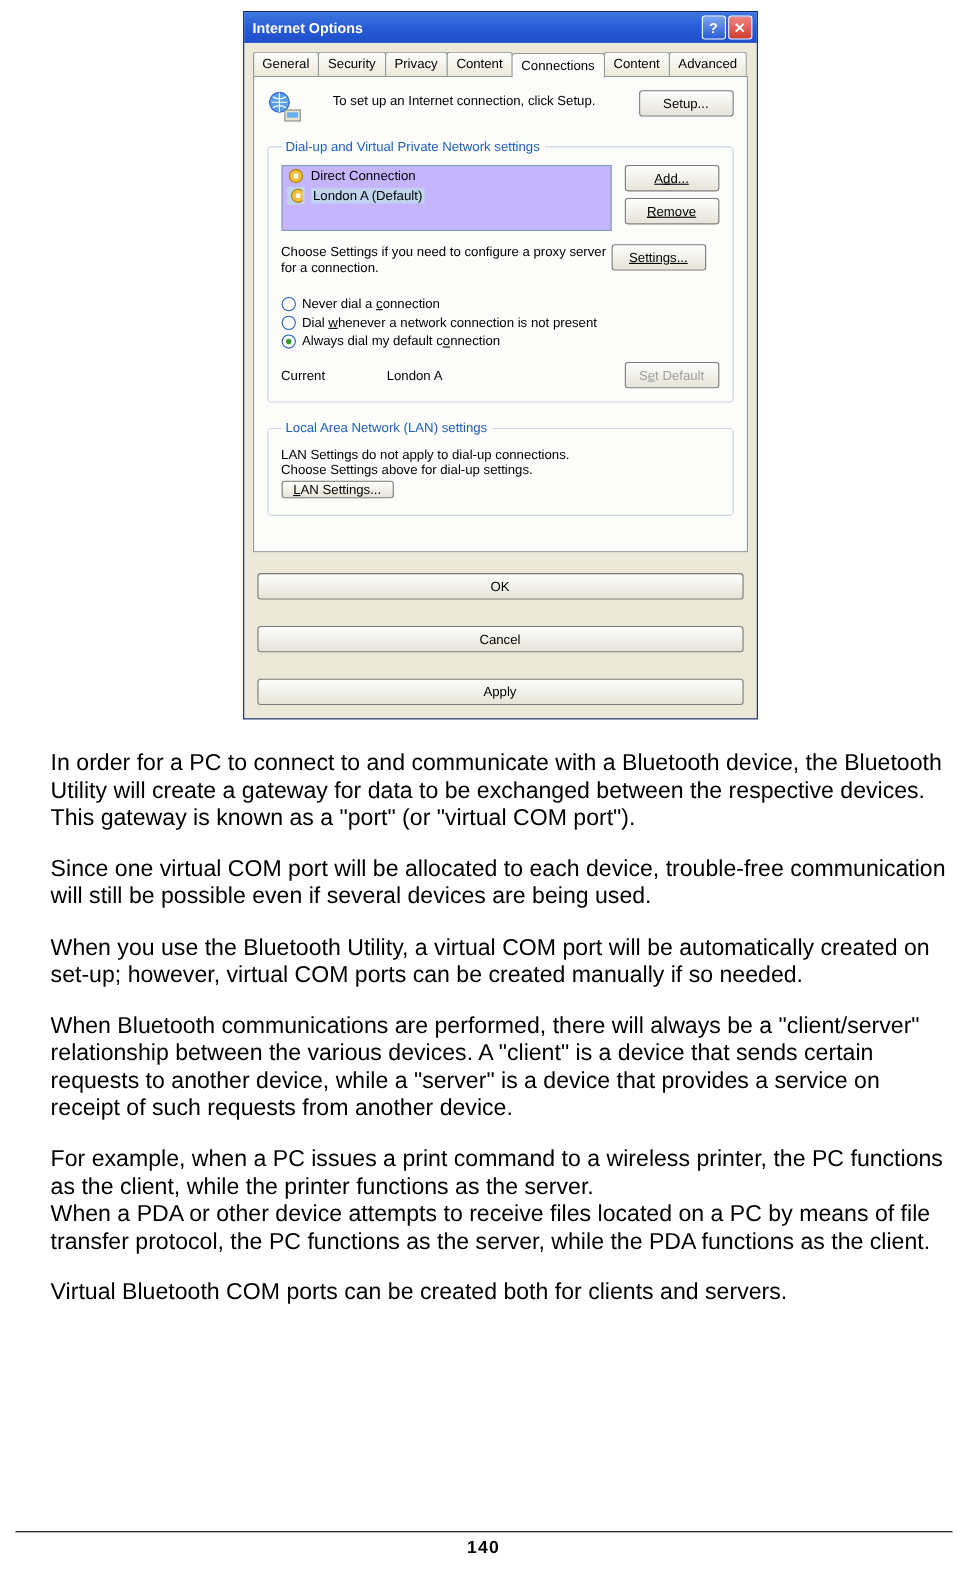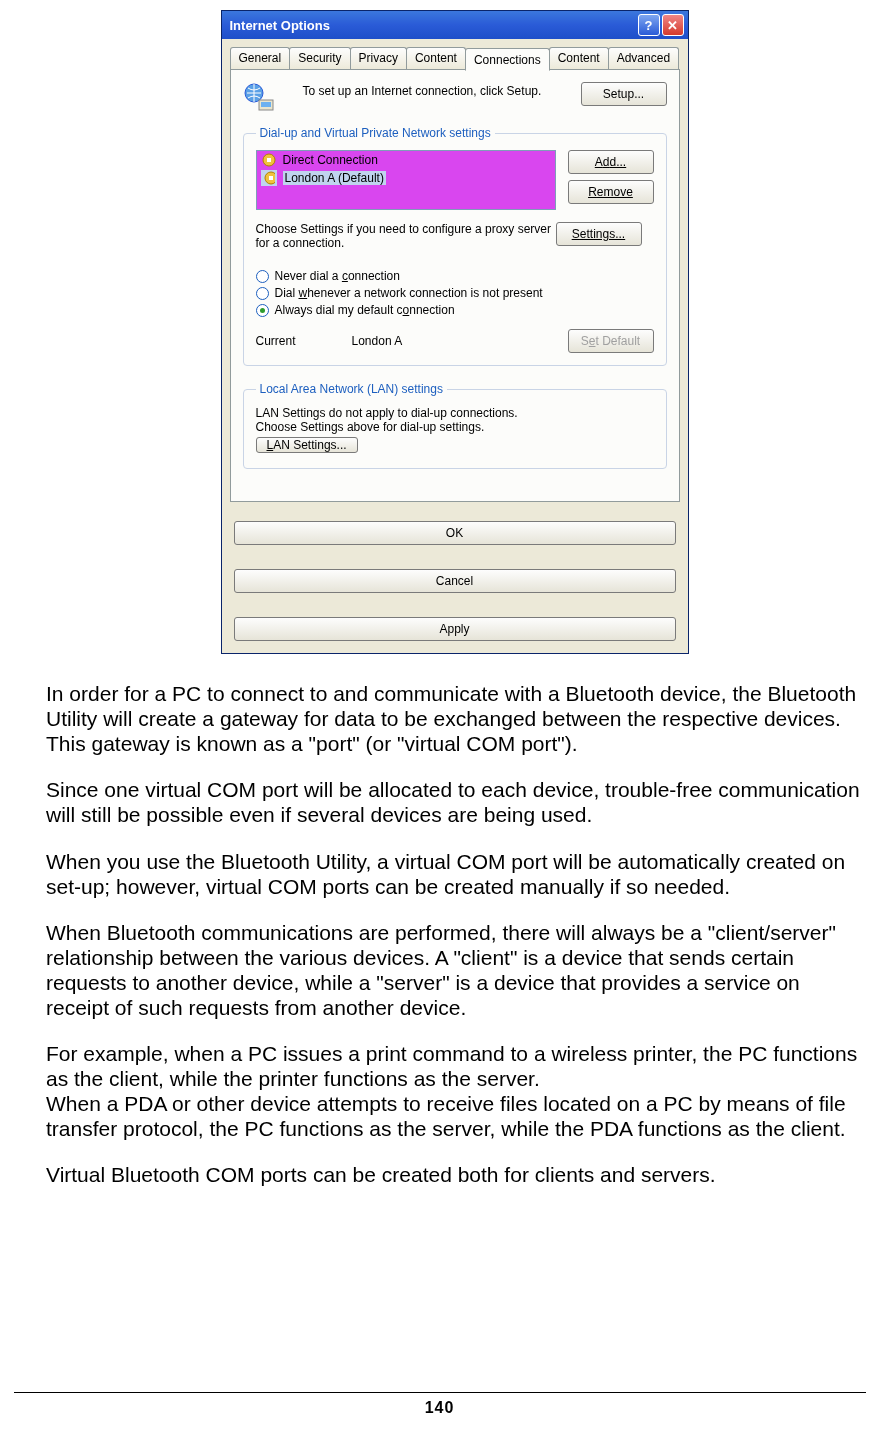--- a/index.html
+++ b/index.html
@@ -105,21 +105,21 @@
     padding: 10px 12px 12px 12px;
     margin-bottom: 16px;
   }
   fieldset.group > legend {
     color: #1d5fbf;
     font-size: 12px;
     padding: 0 4px;
   }
   .conn-list {
     border: 1px solid #7f9db9;
-    background: #d946ef;
+    background: #c4b5fd;
     height: 60px;
     width: 300px;
     float: left;
     margin-right: 12px;
     overflow: hidden;
   }
   .conn-item {
     display: flex; align-items: center;
     gap: 6px;
     padding: 1px 4px;

